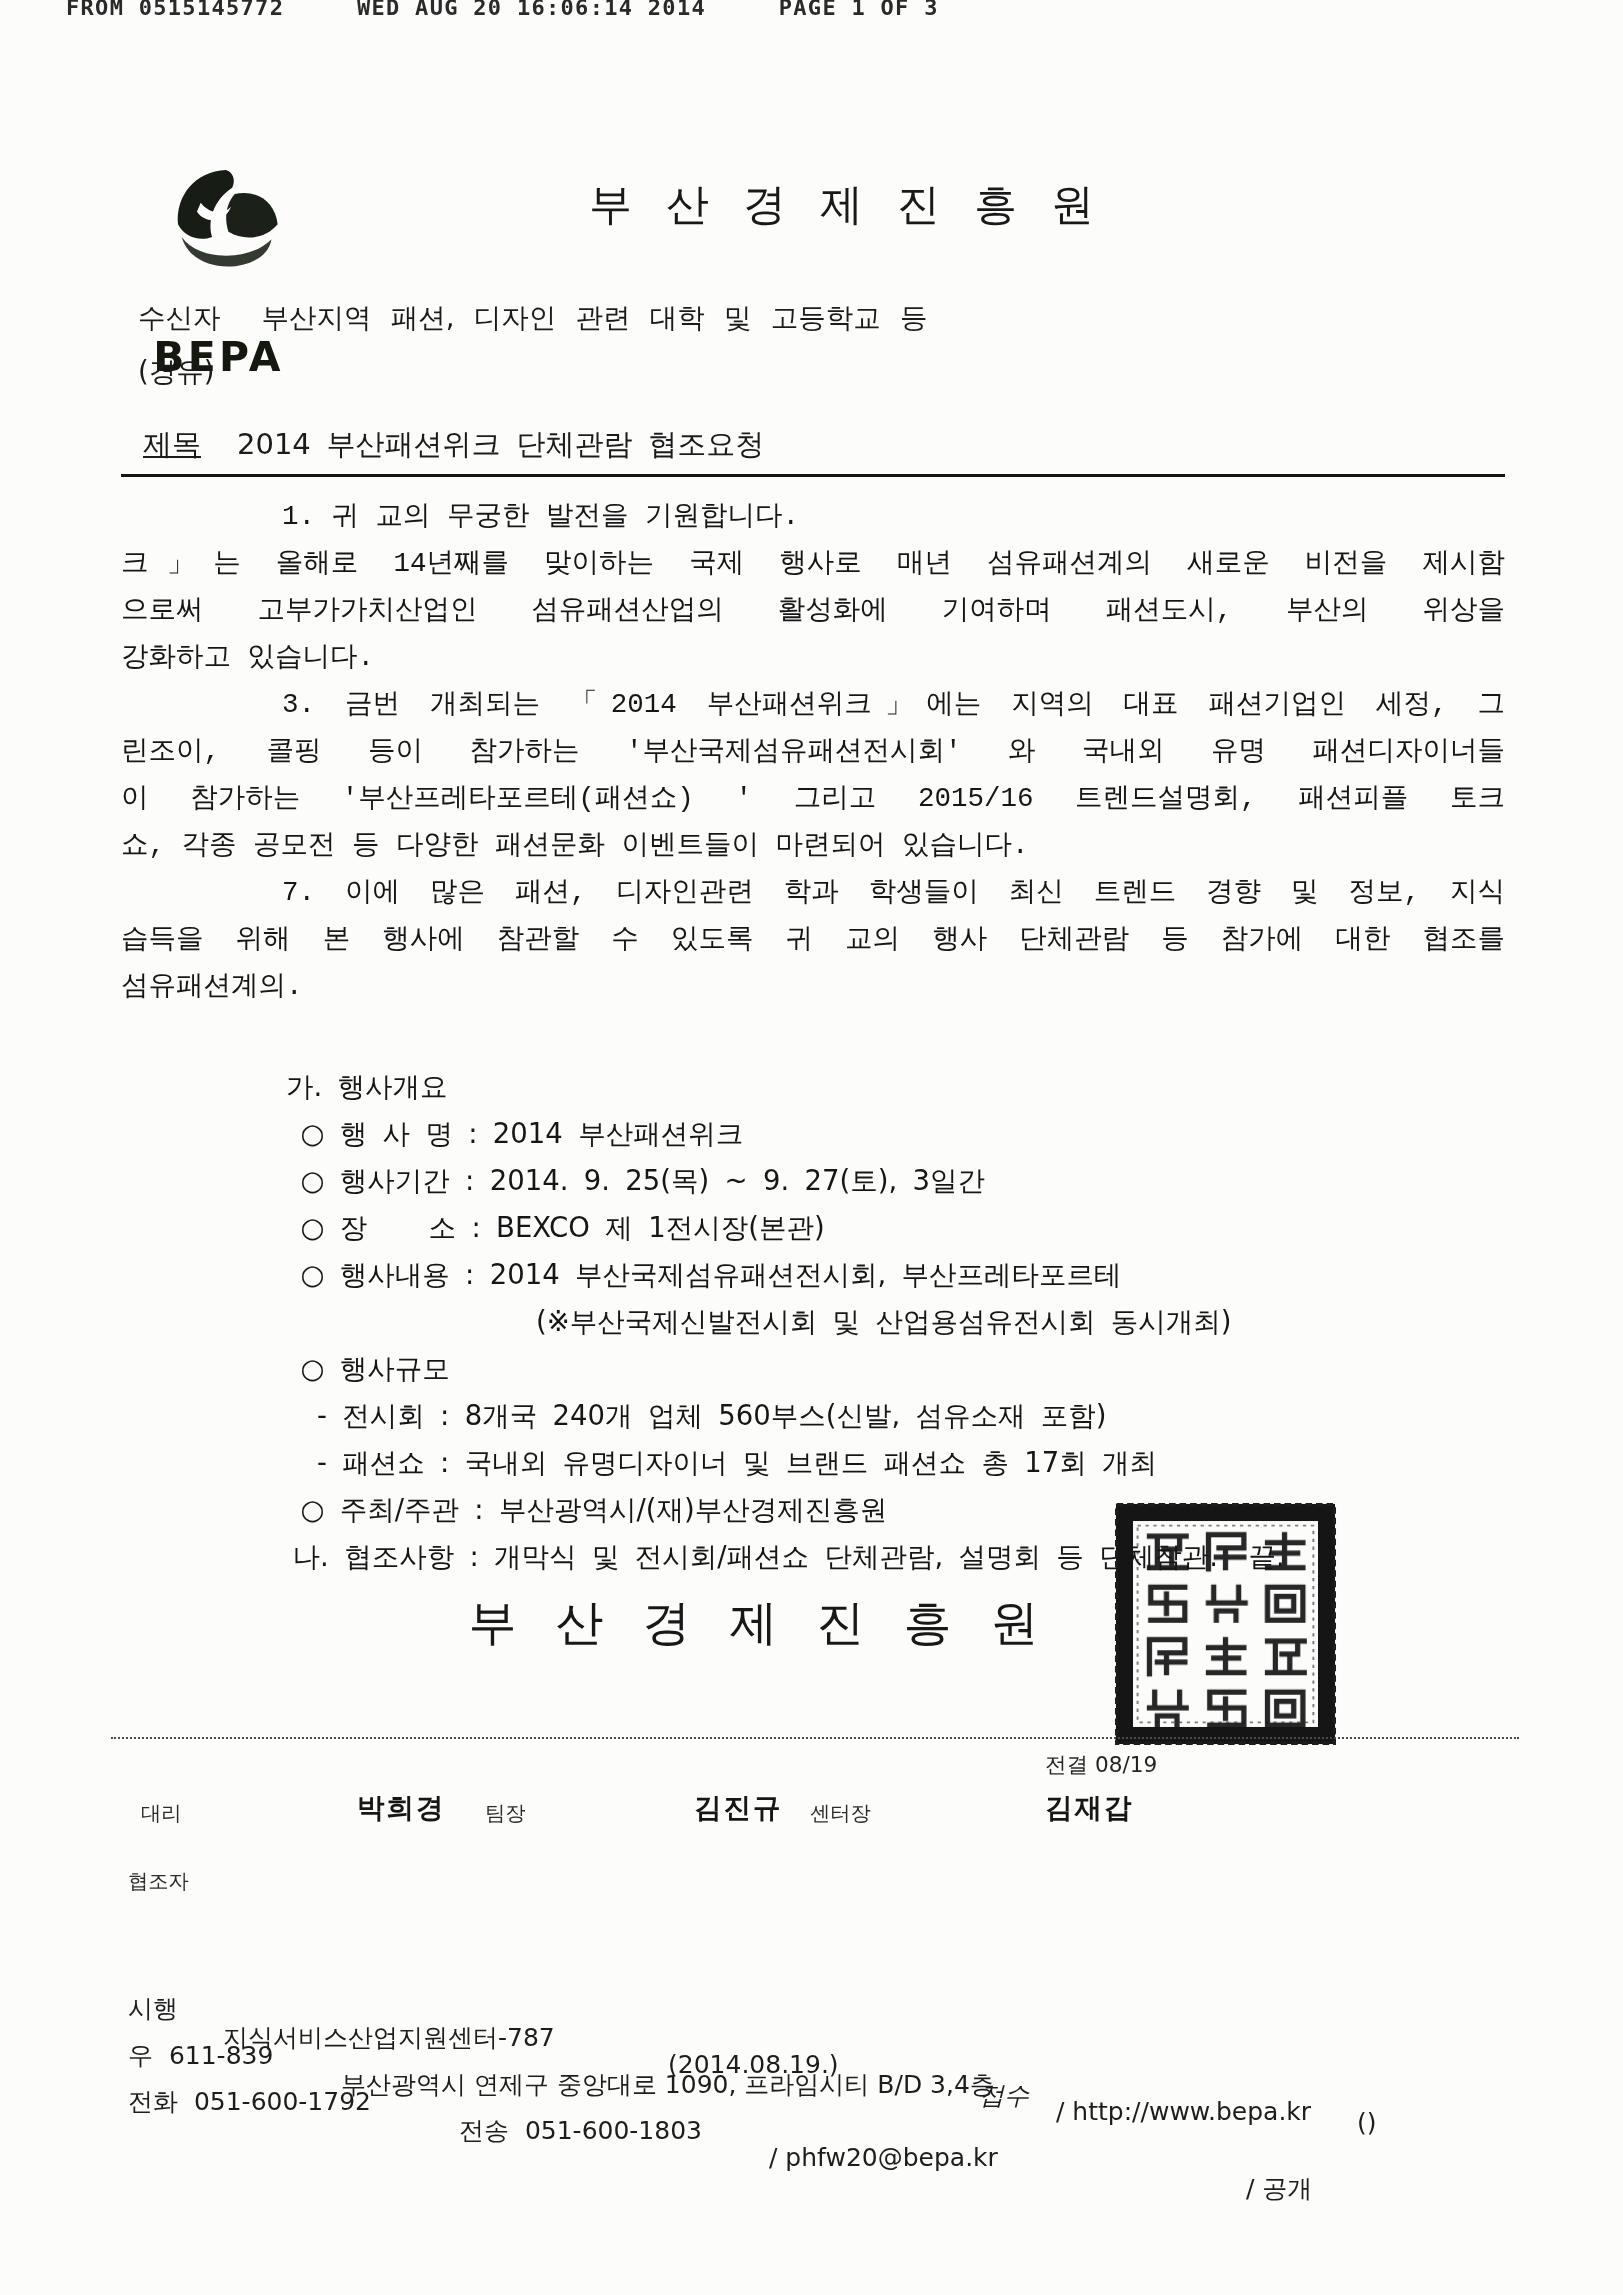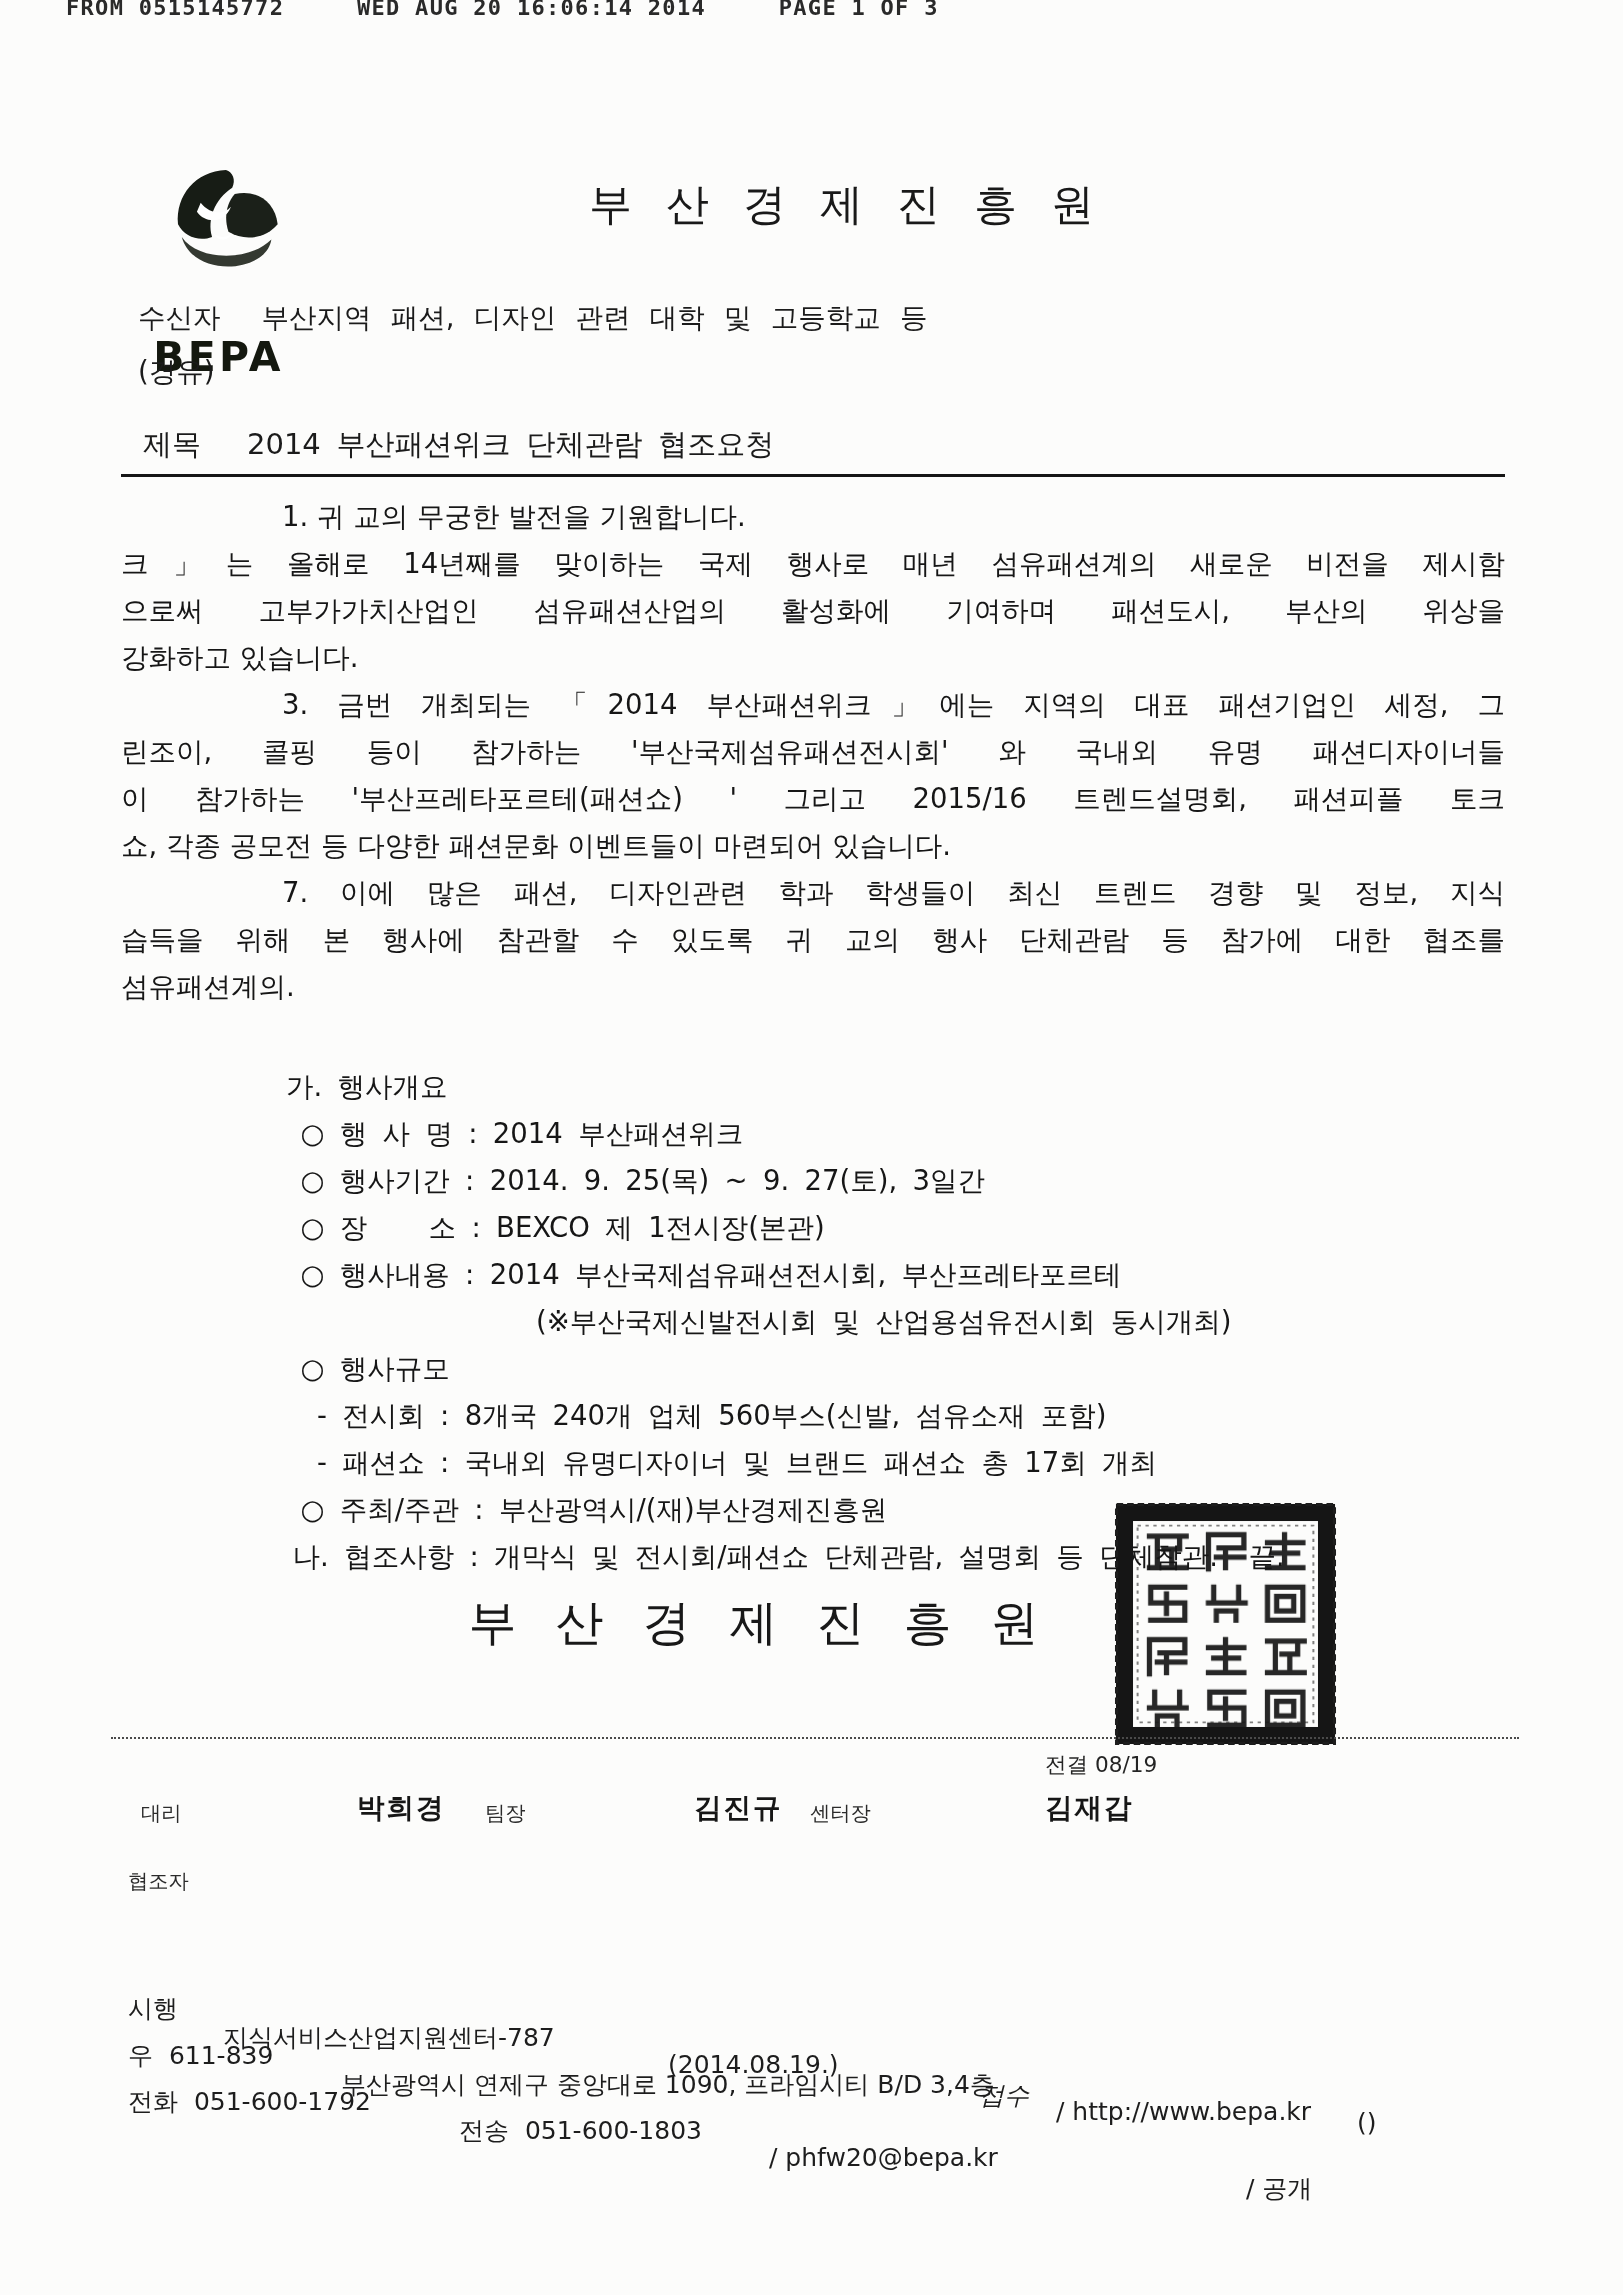--- a/index.html
+++ b/index.html
@@ -18,27 +18,27 @@
 
   .org-title{position:absolute; left:498px; top:176px; width:721px; text-align:center;
              font-size:43px; letter-spacing:34px; color:#191919; white-space:nowrap; font-weight:500;}
 
   .recv-row{position:absolute; left:138px; top:300px; font-size:27.5px; white-space:pre-wrap;}
   .recv-label{margin-right:41px;}
   .recv-value{word-spacing:10.5px;}
   .via-row{position:absolute; left:138px; top:354px; font-size:27.5px;}
 
   .subj-row{position:absolute; left:143px; top:425px; font-size:29px; white-space:pre-wrap;}
-  .subj-label{margin-right:46px;}
+  .subj-label{margin-right:36px;text-decoration:underline;}
   .subj-value{word-spacing:6.6px;}
   .title-rule{position:absolute; left:121px; top:474px; width:1384px; height:0; border-top:3.3px solid #161616;}
 
   
   .body-block{position:absolute; left:121px; top:493px; width:1384px; font-size:27.5px; line-height:47px; color:#161616;}
-  .bline{white-space:pre-wrap; min-height:47px;}
+  .bline{white-space:pre-wrap; min-height:47px;font-family:Liberation Mono, monospace;}
   .bline.ind{padding-left:161px;}
   .bline.just{text-align:justify; text-align-last:justify;}
 
   
   .ov-block{position:absolute; left:286px; top:1063px; width:1245px; font-size:27.5px; line-height:47px; color:#161616; word-spacing:6.6px;}
   .oline{white-space:pre-wrap; min-height:47px;}
   .oline.circ{padding-left:14.4px;}
   .oline.note{padding-left:250px;}
   .oline.dash{padding-left:31px;}
   .oline.na{padding-left:6.6px;}

